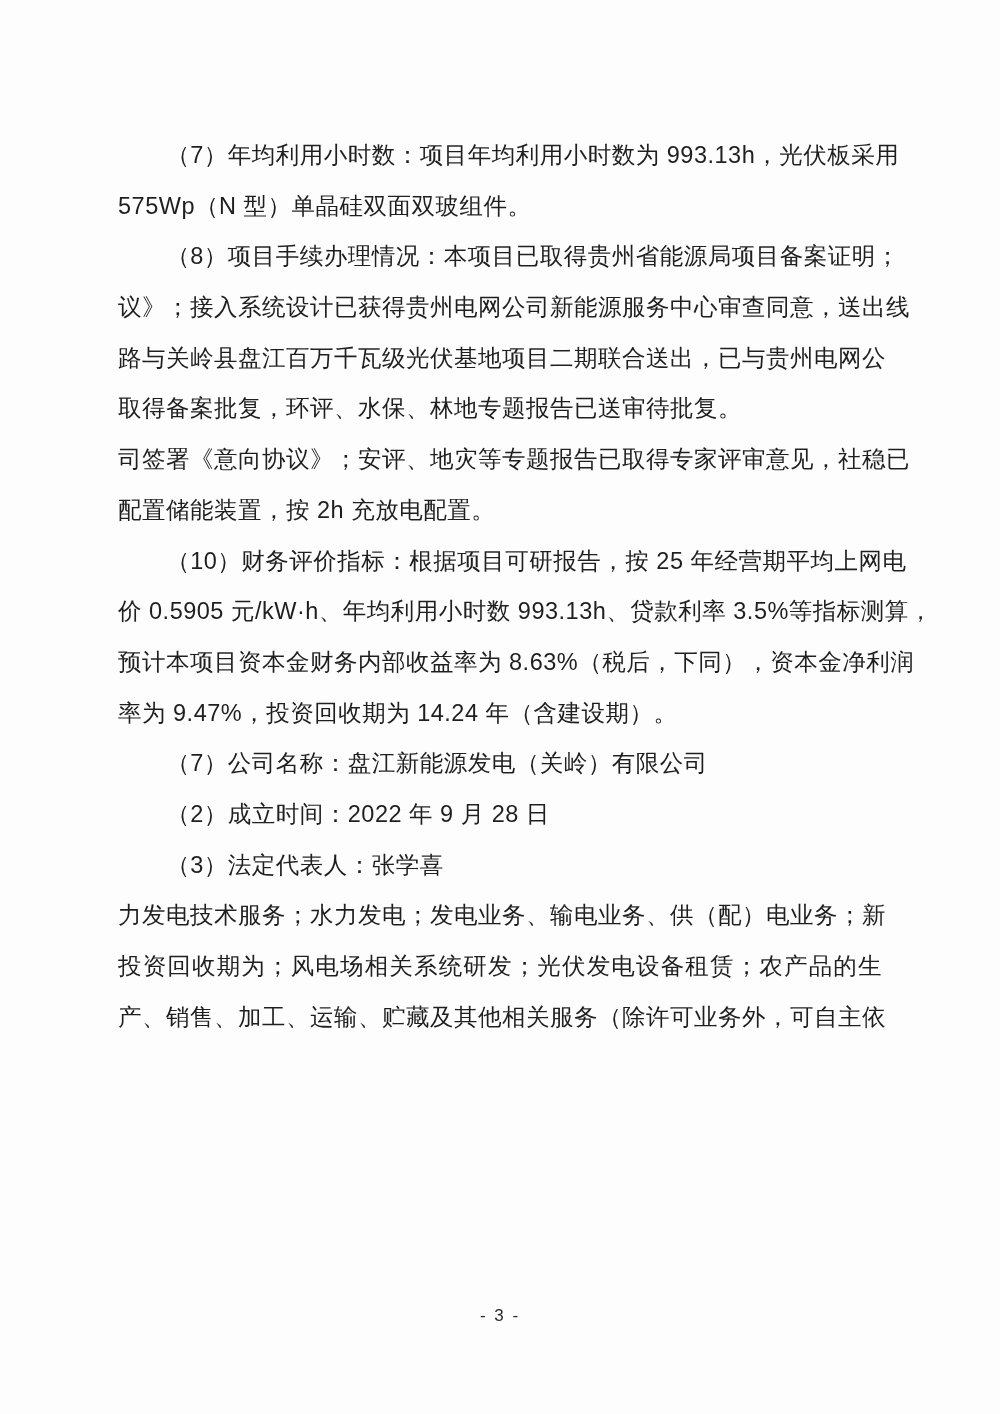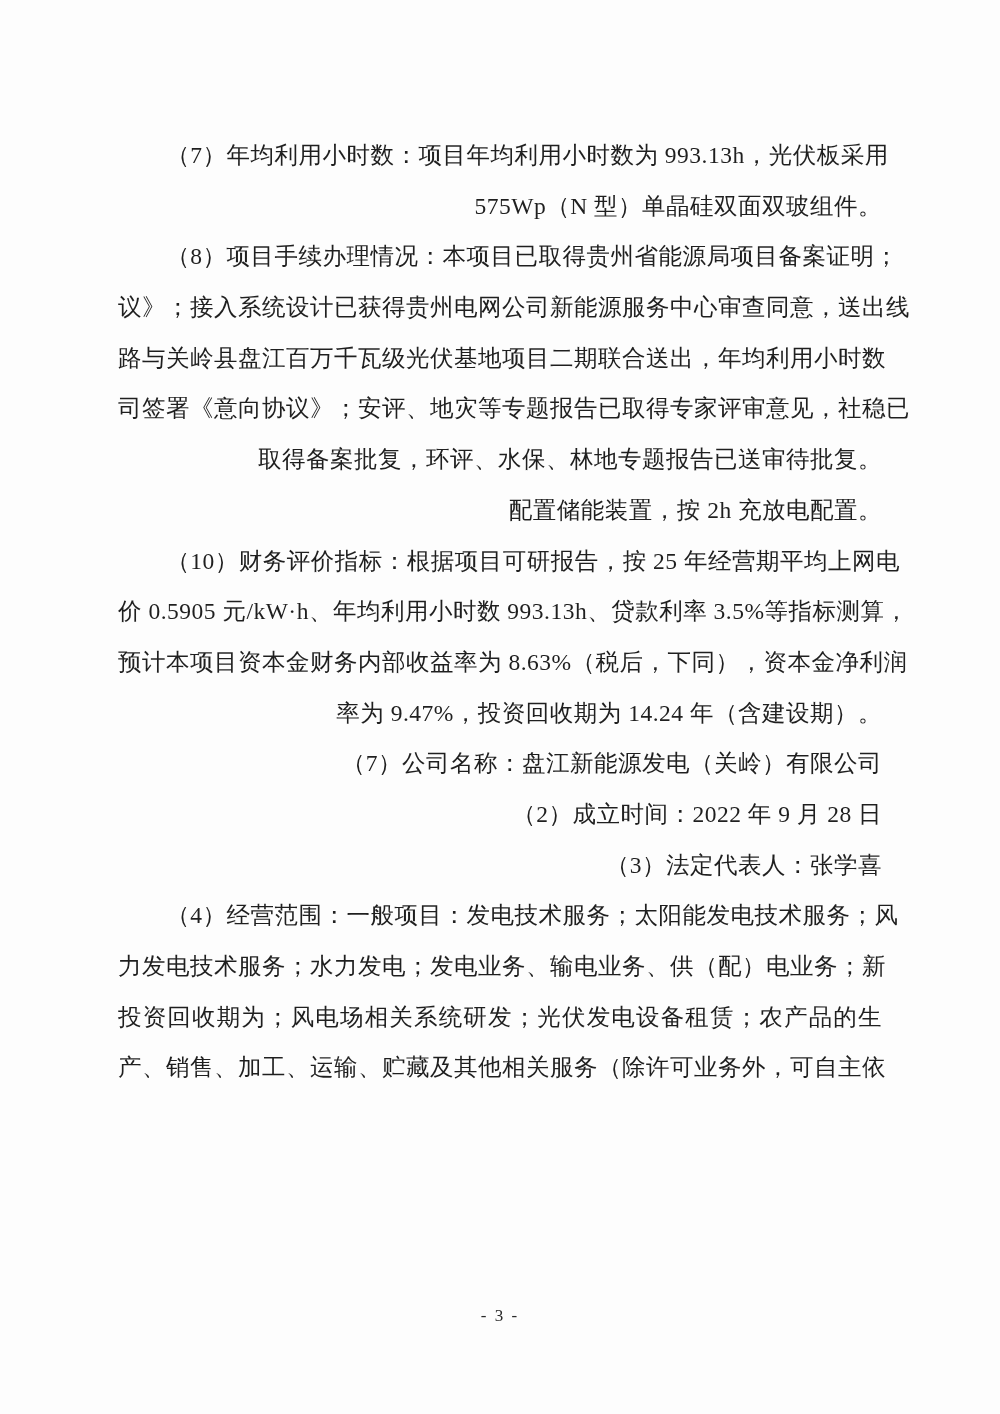--- a/index.html
+++ b/index.html
@@ -9,35 +9,35 @@
     height: 1414px;
     background: #fdfdfd;
     overflow: hidden;
   }
   .page {
     position: relative;
     width: 1000px;
     height: 1414px;
     background: #fdfdfd;
     color: #1f1f1f;
-    font-family: Liberation Serif, serif;
+    font-family: Liberation Sans, sans-serif;
   }
   .doc-body {
     position: absolute;
     left: 118px;
     top: 130px;
     width: 764px;
   }
   .line {
     height: 50.7px;
     line-height: 50.7px;
     font-size: 23.5px;
     letter-spacing: 0.5px;
     white-space: nowrap;
-    text-align: right;
+    text-align: left;
   }
   
   .fill {
     text-align: justify;
     text-align-last: justify;
     -moz-text-align-last: justify;
   }
   
   .indent { text-indent: 2.05em; }
   .indent-sm { text-indent: 1.3em; }
@@ -55,32 +55,31 @@
 </head>
 <body>
 
 <div class="page">
 
   <div class="doc-body">
     <div class="line indent fill">（7）年均利用小时数：项目年均利用小时数为 993.13h，光伏板采用</div>
     <div class="line">575Wp（N 型）单晶硅双面双玻组件。</div>
     <div class="line indent fill">（8）项目手续办理情况：本项目已取得贵州省能源局项目备案证明；</div>
     <div class="line fill">议》；接入系统设计已获得贵州电网公司新能源服务中心审查同意，送出线</div>
-    <div class="line fill">路与关岭县盘江百万千瓦级光伏基地项目二期联合送出，年均利用小时数</div>
+    <div class="line fill">路与关岭县盘江百万千瓦级光伏基地项目二期联合送出，已与贵州电网公</div>
+    <div class="line">取得备案批复，环评、水保、林地专题报告已送审待批复。</div>
     <div class="line fill">司签署《意向协议》；安评、地灾等专题报告已取得专家评审意见，社稳已</div>
-    <div class="line">取得备案批复，环评、水保、林地专题报告已送审待批复。</div>
     <div class="line">配置储能装置，按 2h 充放电配置。</div>
     <div class="line indent fill">（10）财务评价指标：根据项目可研报告，按 25 年经营期平均上网电</div>
     <div class="line fill">价 0.5905 元/kW·h、年均利用小时数 993.13h、贷款利率 3.5%等指标测算，</div>
     <div class="line fill">预计本项目资本金财务内部收益率为 8.63%（税后，下同），资本金净利润</div>
     <div class="line">率为 9.47%，投资回收期为 14.24 年（含建设期）。</div>
     <div class="line indent">（7）公司名称：盘江新能源发电（关岭）有限公司</div>
     <div class="line indent">（2）成立时间：2022 年 9 月 28 日</div>
     <div class="line indent">（3）法定代表人：张学喜</div>
-    <div class="line indent fill">（4）经营范围：一般项目：发电技术服务；太阳能发电技术服务；风</div>
     <div class="line fill">力发电技术服务；水力发电；发电业务、输电业务、供（配）电业务；新</div>
     <div class="line fill">投资回收期为；风电场相关系统研发；光伏发电设备租赁；农产品的生</div>
     <div class="line fill">产、销售、加工、运输、贮藏及其他相关服务（除许可业务外，可自主依</div>
   </div>
 
   <div class="page-footer">- 3 -</div>
 
 </div>
 
 </body></html>

